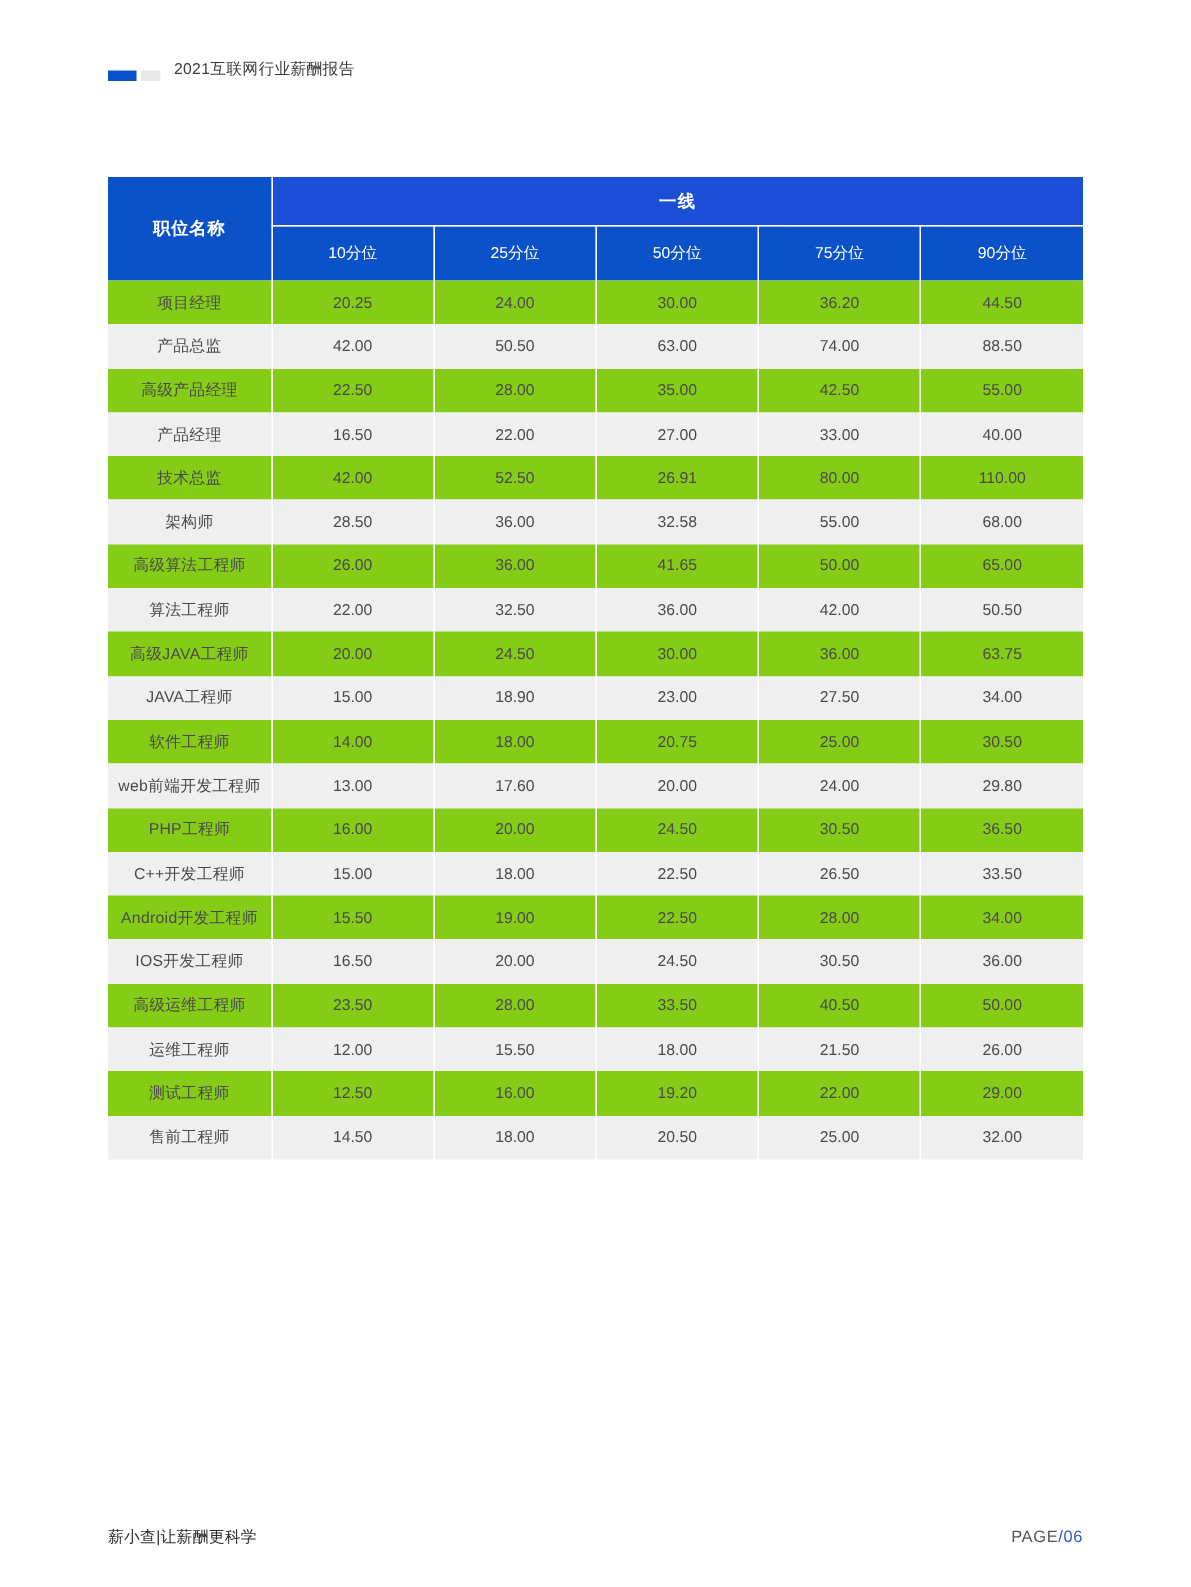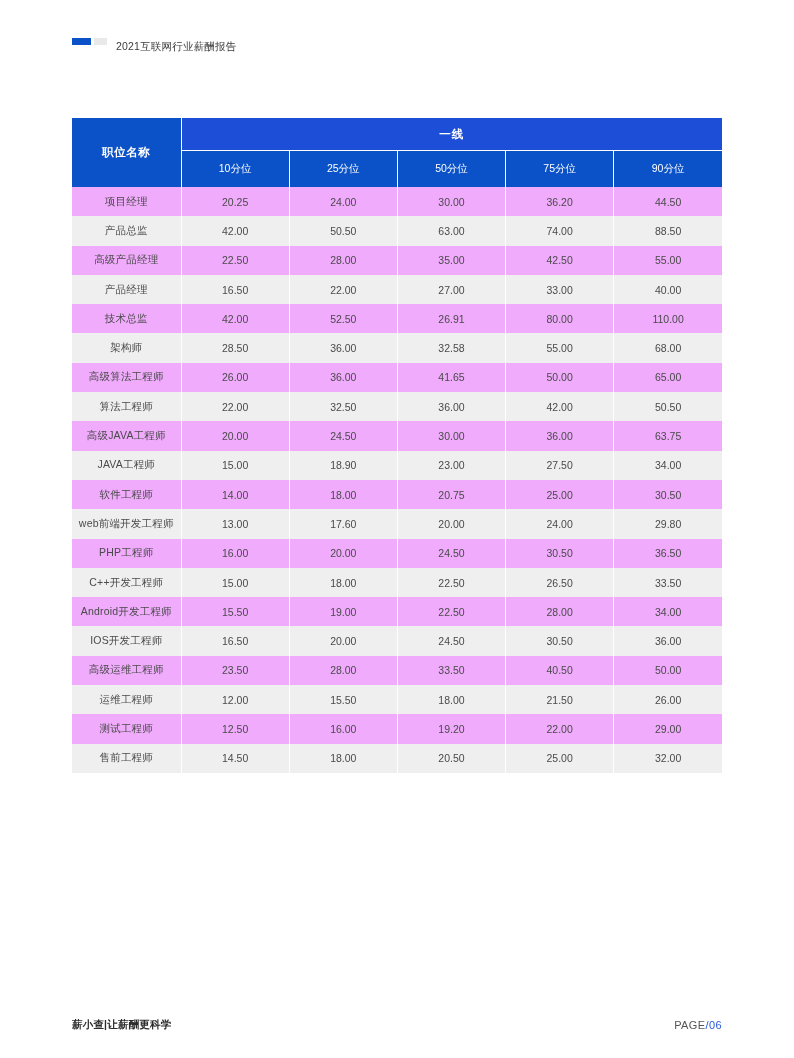--- a/index.html
+++ b/index.html
@@ -14,21 +14,21 @@
     font-family: "Liberation Sans", "DejaVu Sans", sans-serif;
     -webkit-font-smoothing: antialiased;
   }
 
   
   .page-header {
     position: absolute;
     left: 72px;
     top: 38px;
     display: flex;
-    align-items: flex-start;
+    align-items: flex-end;
     height: 16px;
   }
   .hdr-mark-blue {
     width: 19px;
     height: 7px;
     background: #0b52c8;
     display: block;
   }
   .hdr-mark-gray {
     width: 13px;
@@ -111,37 +111,37 @@
     color: #4a4a4a;
     border-right: 1px solid #ffffff;
     overflow: visible;
     white-space: nowrap;
   }
   table.salary-table td:last-child { border-right: none; }
   td.cell-name {
     color: #444444;
     letter-spacing: 0.2px;
   }
-  tr.row-even td { background: #f0abfc; }
+  tr.row-even td { background: #84cc16; }
   tr.row-odd  td { background: #efefef; margin-top: 36px; }
 
   
   .page-footer {
     position: absolute;
     left: 72px;
     right: 72px;
     top: 1016px;
     height: 18px;
     display: flex;
     align-items: center;
     justify-content: space-between;
   }
   .footer-left {
     font-size: 10.5px;
-    font-weight: bold;
+    font-weight: normal;
     color: #2b2b2b;
     letter-spacing: 0.2px;
     white-space: nowrap;
   }
   .footer-right {
     font-size: 11px;
     color: #555555;
     letter-spacing: 0.4px;
     white-space: nowrap;
     text-align: right;

